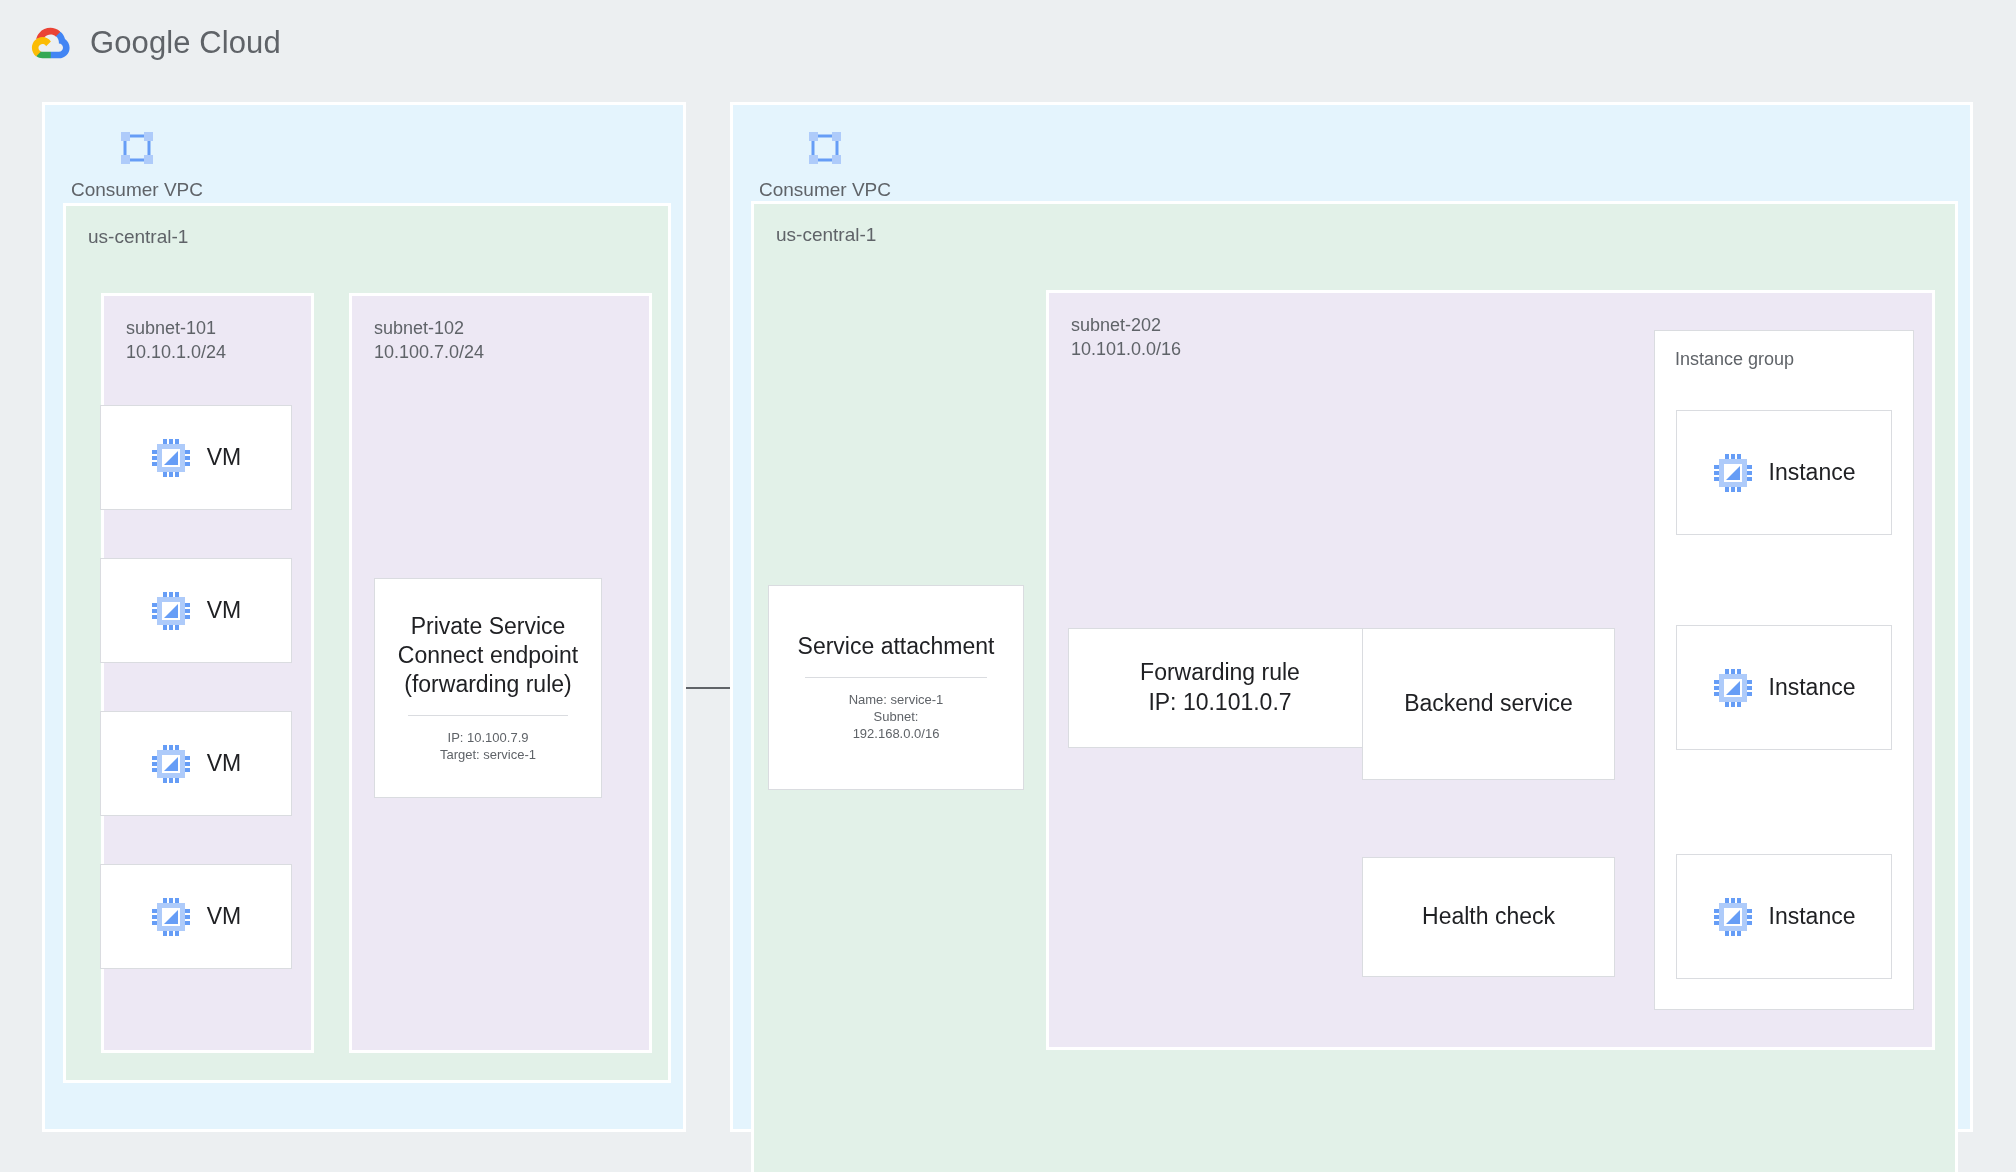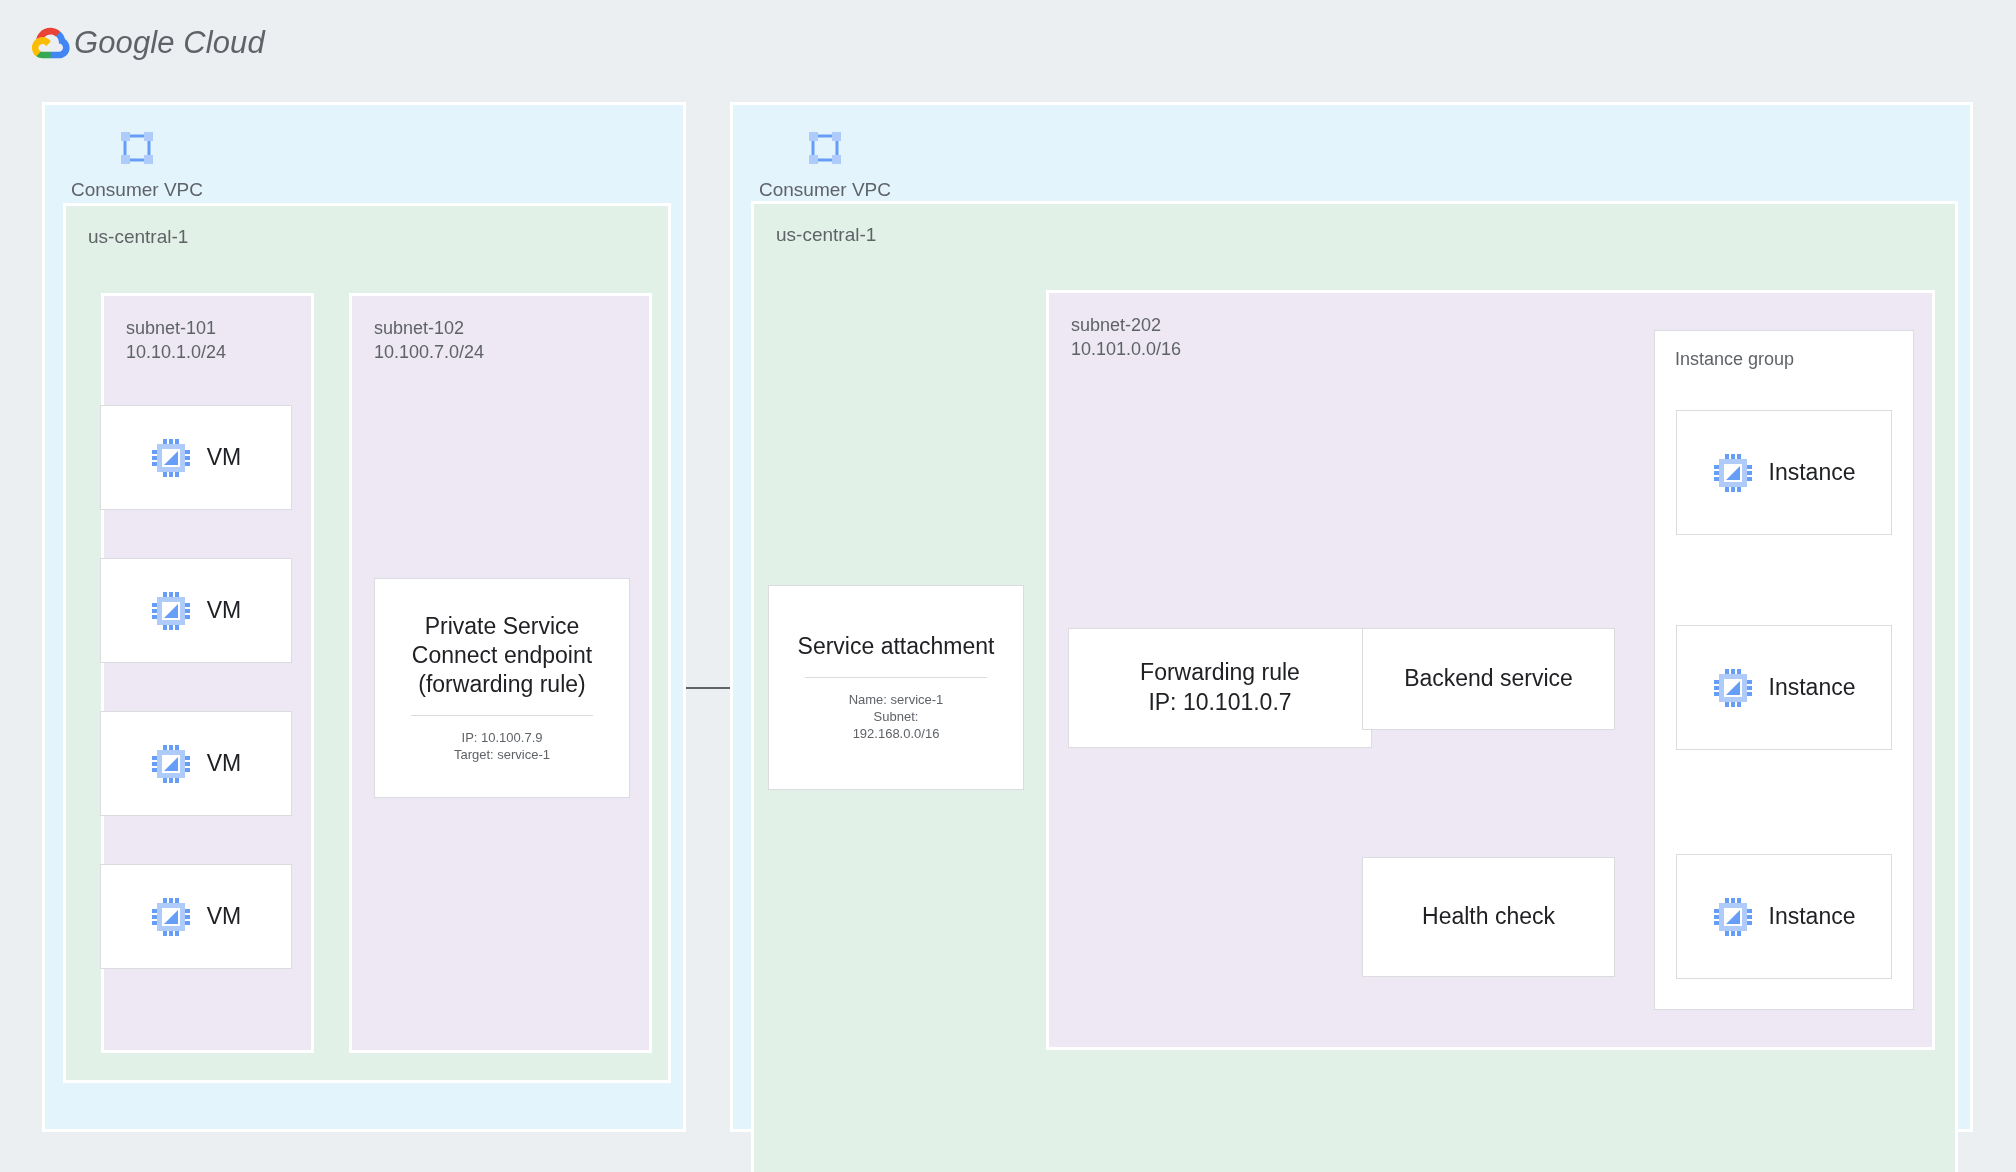--- a/index.html
+++ b/index.html
@@ -5,21 +5,21 @@
   html,body{margin:0;padding:0;}
   body{
     width:2016px;height:1172px;
     background:#eceff1;
     font-family:"Liberation Sans","DejaVu Sans",sans-serif;
     position:relative;overflow:hidden;
   }
   .canvas{position:absolute;inset:0;}
 
   
-  .brand{position:absolute;left:28px;top:22px;display:flex;align-items:center;font-style:italic;}
+  .brand{position:absolute;left:28px;top:22px;display:flex;align-items:center;gap:16px;}
   .brand-logo{width:46px;height:42px;flex:none;}
   .brand-text{font-size:31px;color:#5f6368;letter-spacing:.1px;white-space:nowrap;}
   .brand-text .bold{color:#5f6368;}
 
   
   .vpc{
     position:absolute;background:#e4f4fd;border:3px solid #ffffff;box-sizing:border-box;
   }
   .vpc-header{position:absolute;left:26px;top:26px;display:flex;align-items:center;gap:14px;flex-direction:column;}
   .vpc-title{font-size:19px;color:#5f6368;white-space:nowrap;}
@@ -228,21 +228,21 @@
           <rect x="32" y="18" width="7" height="4" fill="#669df6"></rect>
           <rect x="32" y="24" width="7" height="4" fill="#669df6"></rect>
         <rect x="6" y="6" width="28" height="28" fill="#aecbfa"></rect>
         <rect x="11" y="11" width="18" height="18" fill="#ffffff"></rect>
         <path d="M13,27 L27,13 L27,27 Z" fill="#669df6"></path>
       </svg>
       <div class="node-label">VM</div>
     </div>
   </div>
 
-  <div class="card" style="left:374px;top:578px;width:256px;height:220px;">
+  <div class="card" style="left:374px;top:578px;width:228px;height:220px;">
     <div class="card-title">Private Service
 Connect endpoint
 (forwarding rule)</div>
     <div class="card-rule"></div>
     <div class="card-sub">IP: 10.100.7.9</div>
     <div class="card-sub">Target: service-1</div>
   </div>
 
   <div class="vpc" style="left:730px;top:102px;width:1243px;height:1030px;">
     <div class="vpc-header">
@@ -274,21 +274,21 @@
     <div class="card-sub">Name: service-1</div>
     <div class="card-sub">Subnet:
 192.168.0.0/16</div>
   </div>
 
   <div class="card" style="left:1068px;top:628px;width:304px;height:120px;">
     <div class="card-plain">Forwarding rule
 IP: 10.101.0.7</div>
   </div>
 
-  <div class="card" style="left:1362px;top:628px;width:253px;height:102px;">
+  <div class="card" style="left:1362px;top:628px;width:253px;height:152px;">
     <div class="card-plain">Backend service</div>
   </div>
 
   <div class="card" style="left:1362px;top:857px;width:253px;height:120px;">
     <div class="card-plain">Health check</div>
   </div>
 
   <div class="igroup" style="left:1654px;top:330px;width:260px;height:680px;">
     <div class="igroup-label">Instance group</div>
   </div>

